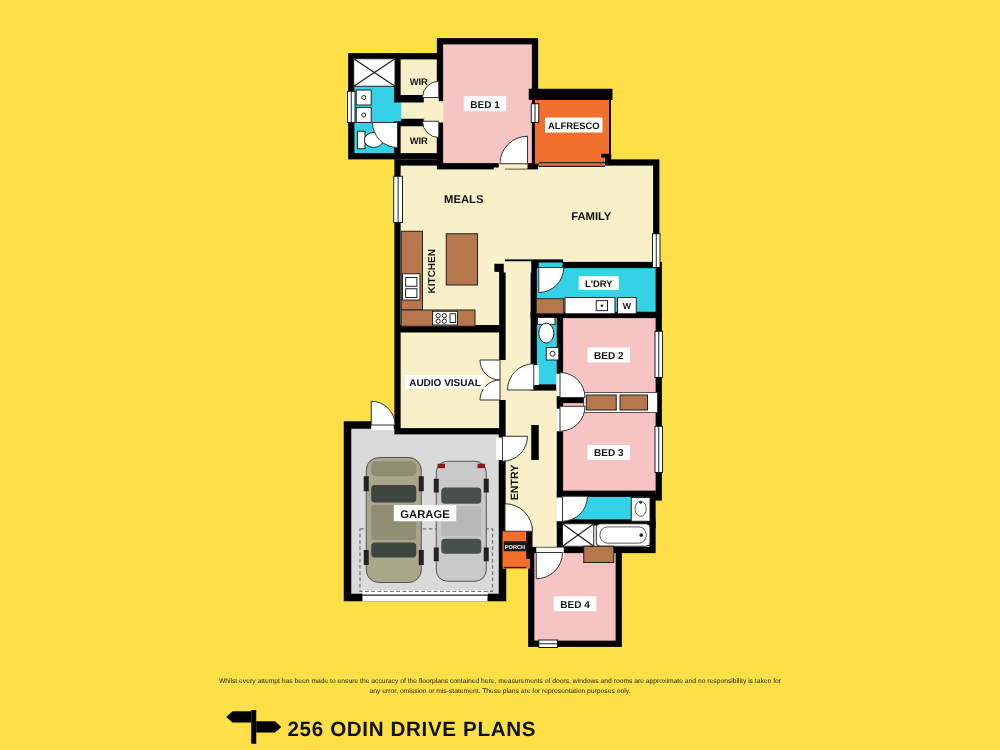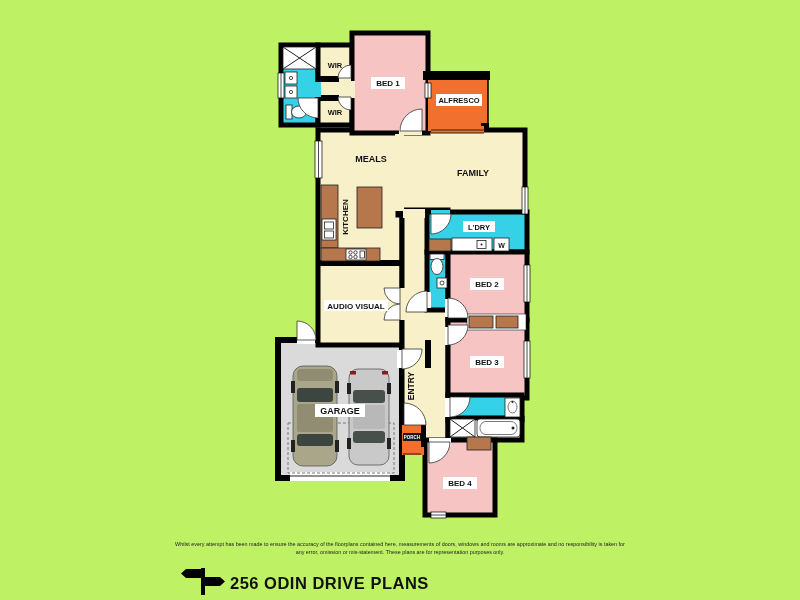--- a/index.html
+++ b/index.html
@@ -1,16 +1,16 @@
 <!DOCTYPE html>
 <html><head>
 <meta charset="utf-8">
 <style>
   html,body{margin:0;padding:0;background:#ffffff;}
-  .canvas{position:relative;width:800px;height:600px;background:#bef264;overflow:hidden;
+  .canvas{position:relative;width:800px;height:600px;background:#fde047;overflow:hidden;
           font-family:"Liberation Sans", sans-serif;}
   svg text{font-family:"Liberation Sans", sans-serif;}
   .room-label{font-weight:bold;fill:#111;}
   .wall{fill:#000;}
   .doorpie{fill:#ffffff;stroke:#333;stroke-width:0.8;}
   .fixture{fill:#ffffff;stroke:#222;stroke-width:0.8;}
   .thinline{stroke:#222;stroke-width:1;}
 </style>
 </head>
 <body>

